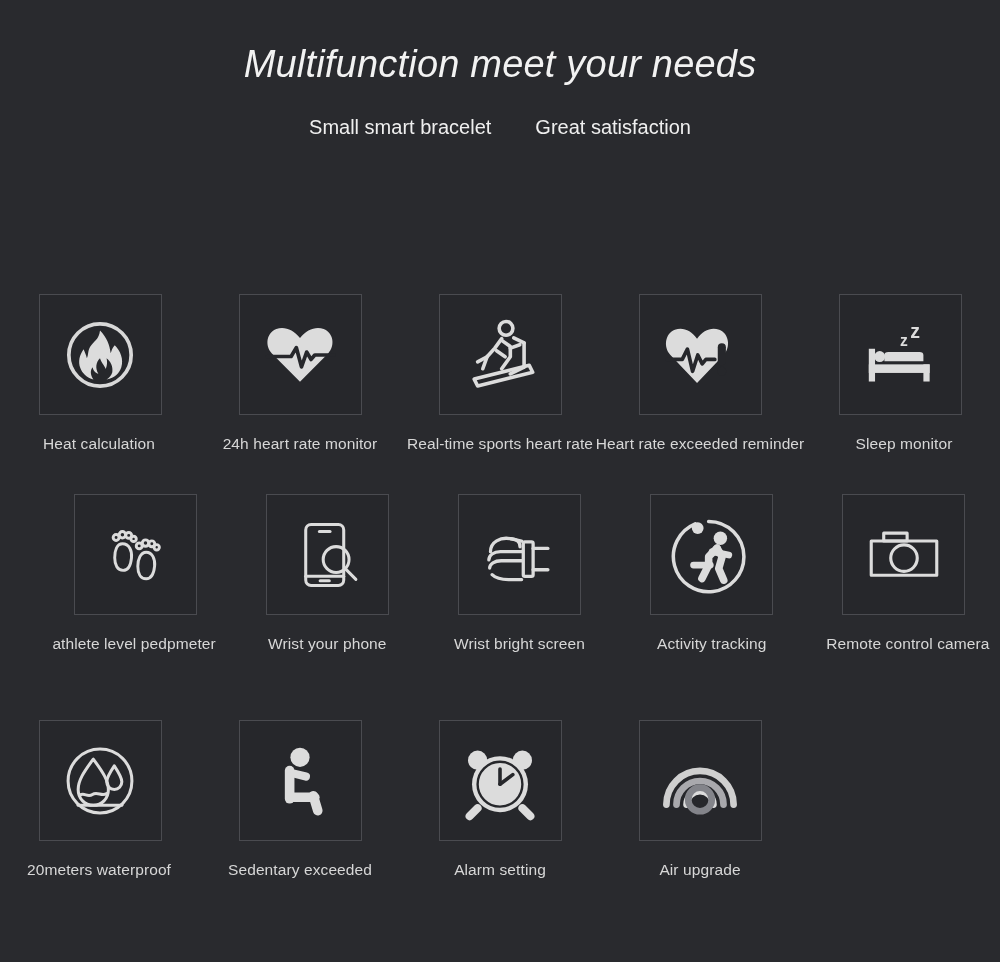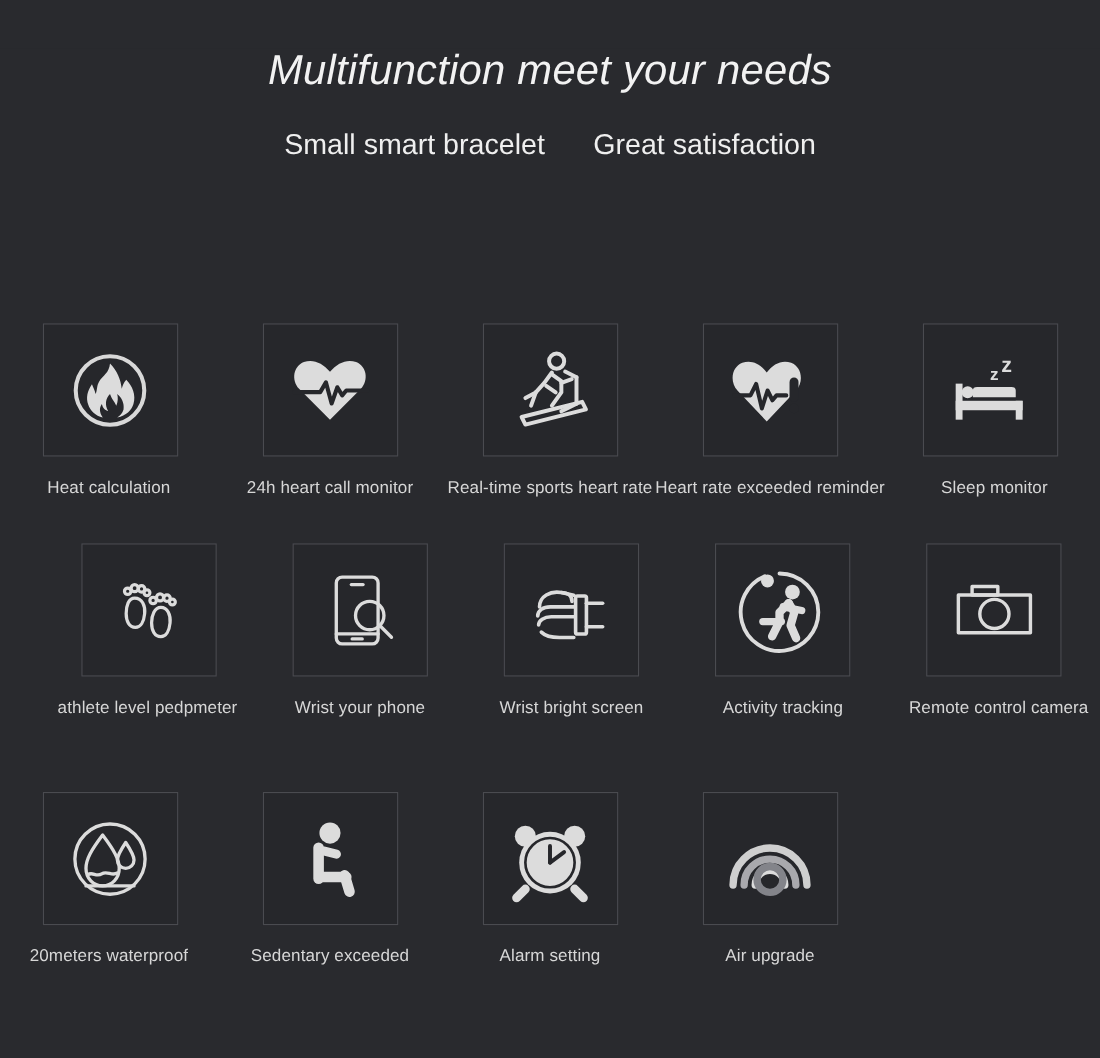--- a/index.html
+++ b/index.html
@@ -28,21 +28,21 @@
     line-height: 1.1;
     font-style: italic;
   }
   .subtitle-row {
     margin-top: 30px;
     display: flex;
     justify-content: center;
     align-items: center;
     gap: 44px;
     color: #efefef;
-    font-size: 26px;
+    font-size: 20px;
     font-weight: 400;
   }
 
   
   .grid {
     position: absolute;
     top: 250px;
     left: 0;
     width: 1000px;
   }
@@ -123,21 +123,21 @@
       <div class="cell c1">
         <div class="icon-box">
           <span>
             <svg width="74" height="74" viewBox="0 0 100 100">
               <path d="M50 86 L12 48 C2 37 5 20 18 15 C29 11 41 16 50 27
                        C59 16 71 11 82 15 C95 20 98 37 88 48 Z" fill="#dcdcdc"></path>
               <path d="M6 52 L38 52 L45 40 L52 66 L59 46 L65 56 L70 50 L96 50" fill="none" stroke="#26272b" stroke-width="5" stroke-linejoin="round" stroke-linecap="round"></path>
             </svg>
           </span>
         </div>
-        <div class="cell-label">24h heart call monitor</div>
+        <div class="cell-label">24h heart rate monitor</div>
       </div>
 
       <div class="cell c2">
         <div class="icon-box">
           <span>
             <svg width="86" height="86" viewBox="0 0 100 100">
               <g fill="none" stroke="#dcdcdc" stroke-width="4.2" stroke-linecap="round" stroke-linejoin="round">
                 <circle cx="57" cy="19" r="8"></circle>
                 <path d="M52 31 L44 42 L35 52 L24 58"></path>
                 <path d="M52 33 L62 40 L62 52 L52 66"></path>

